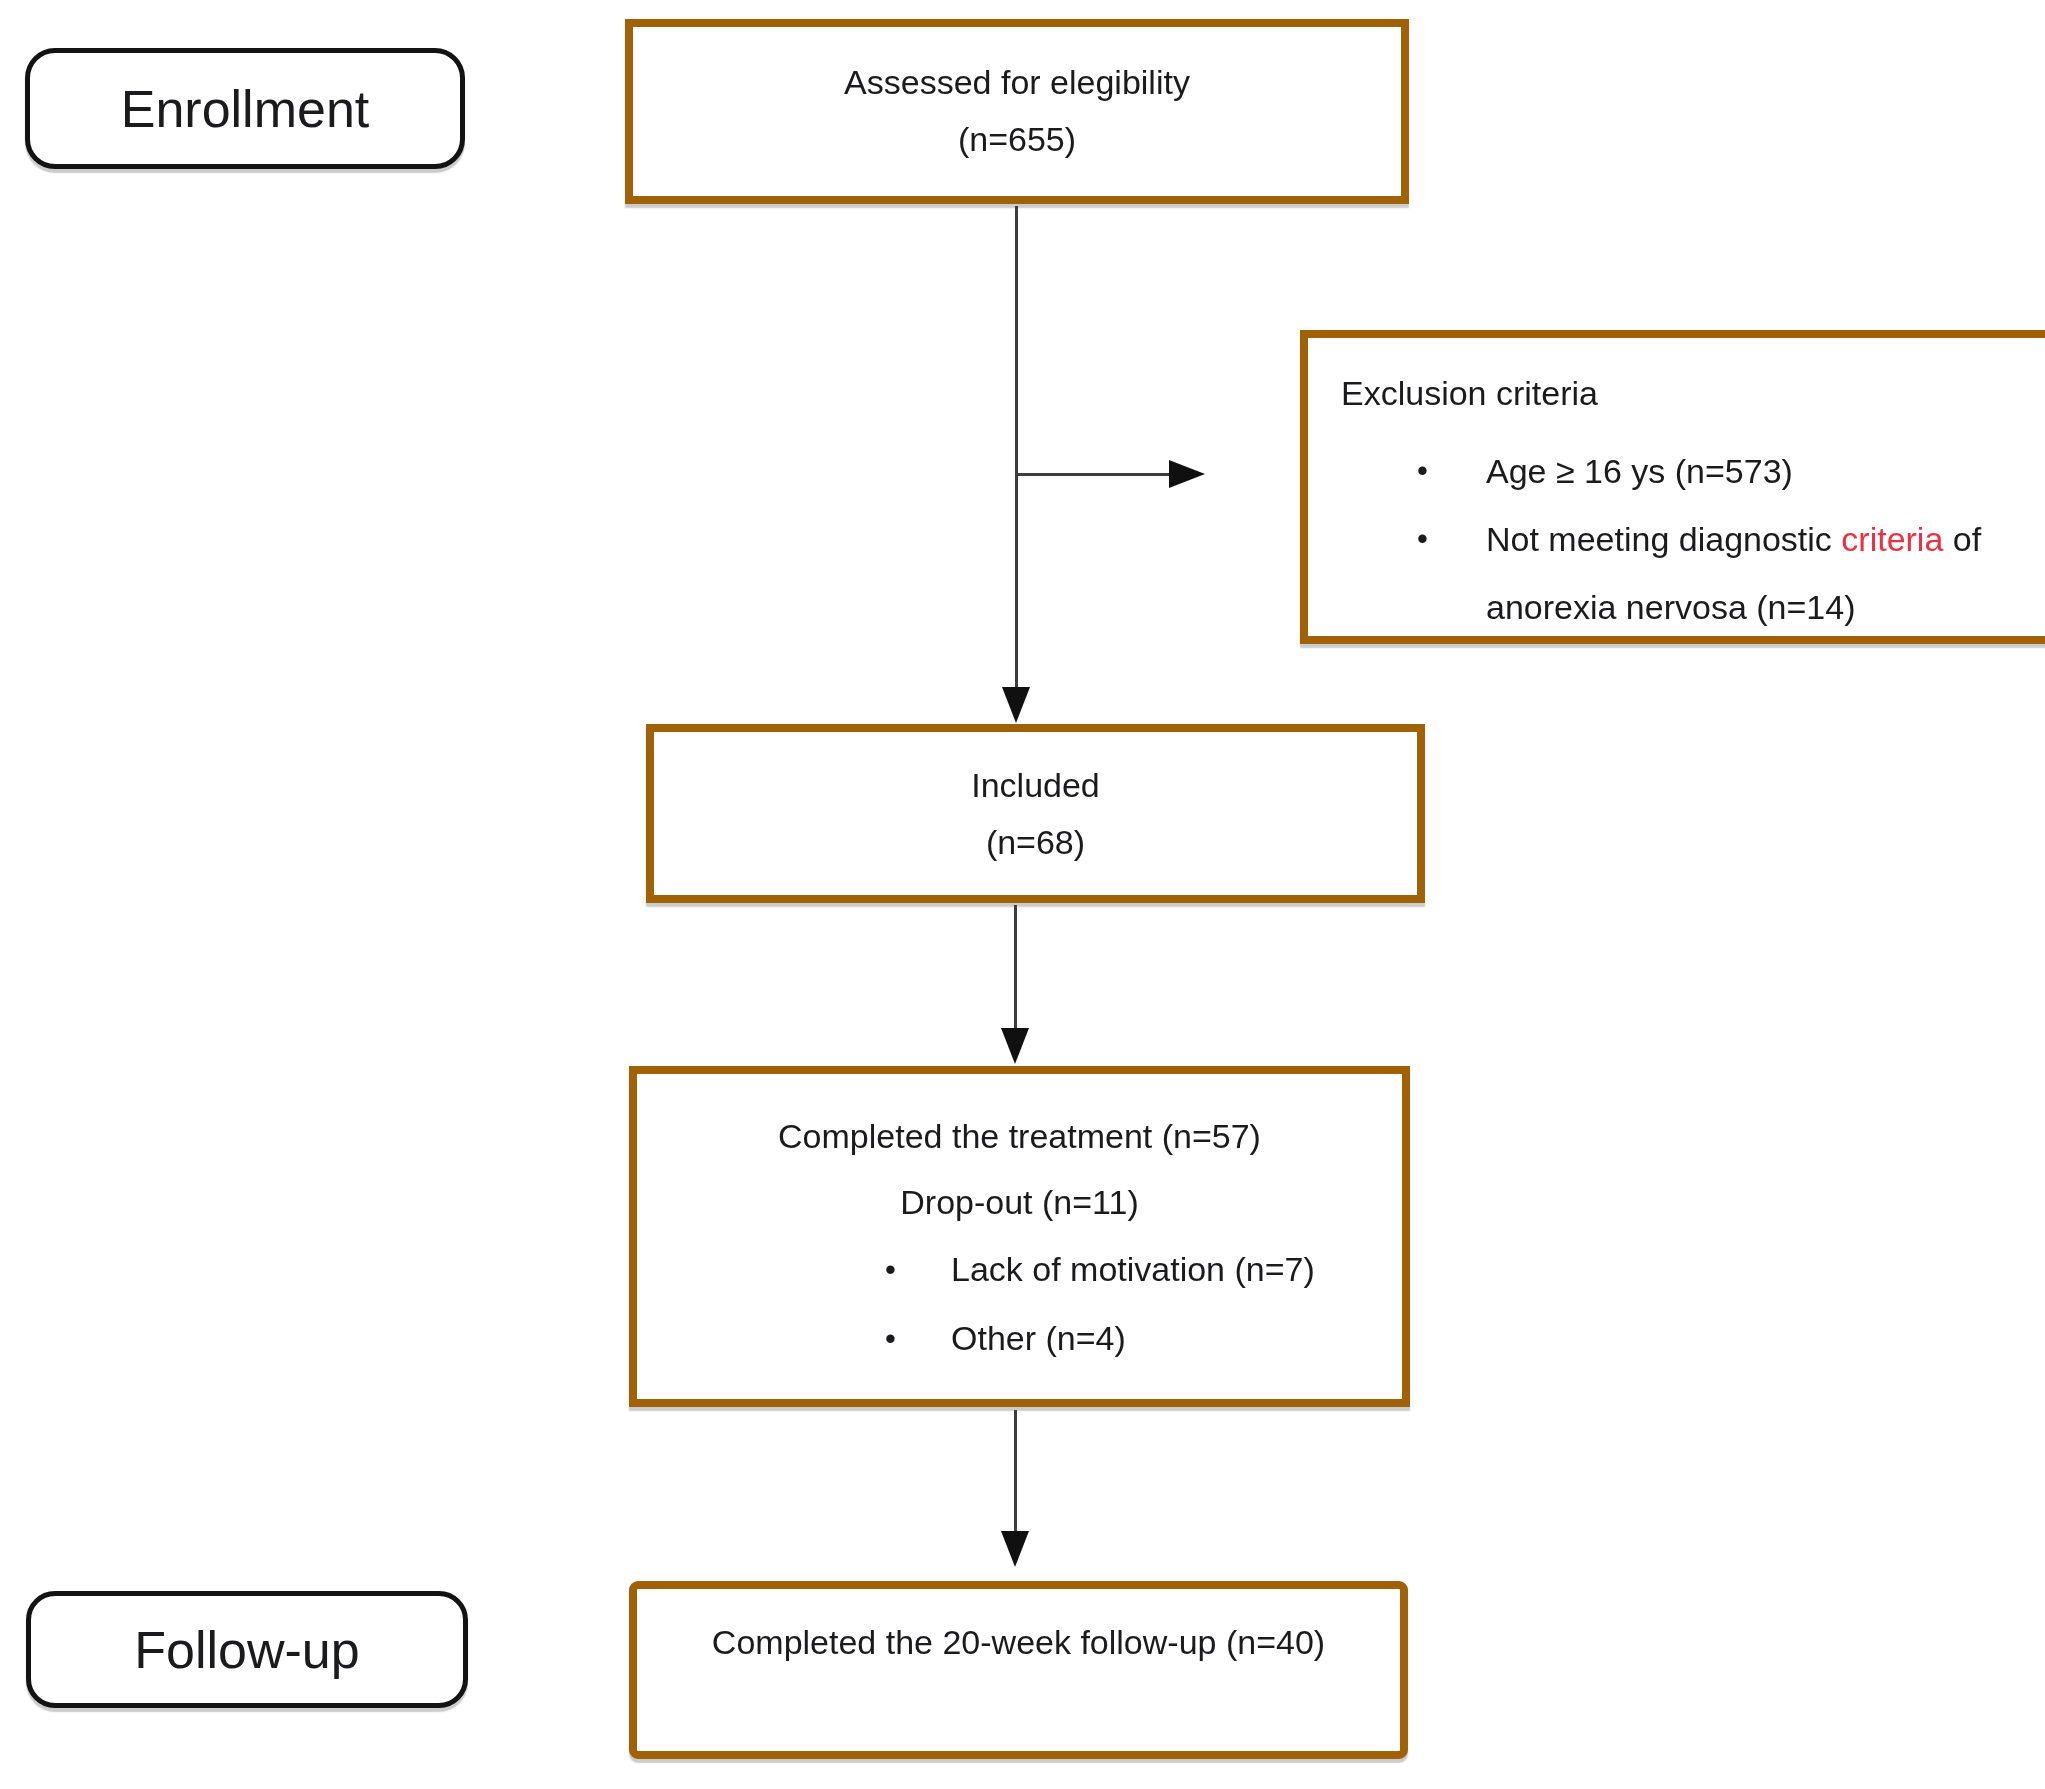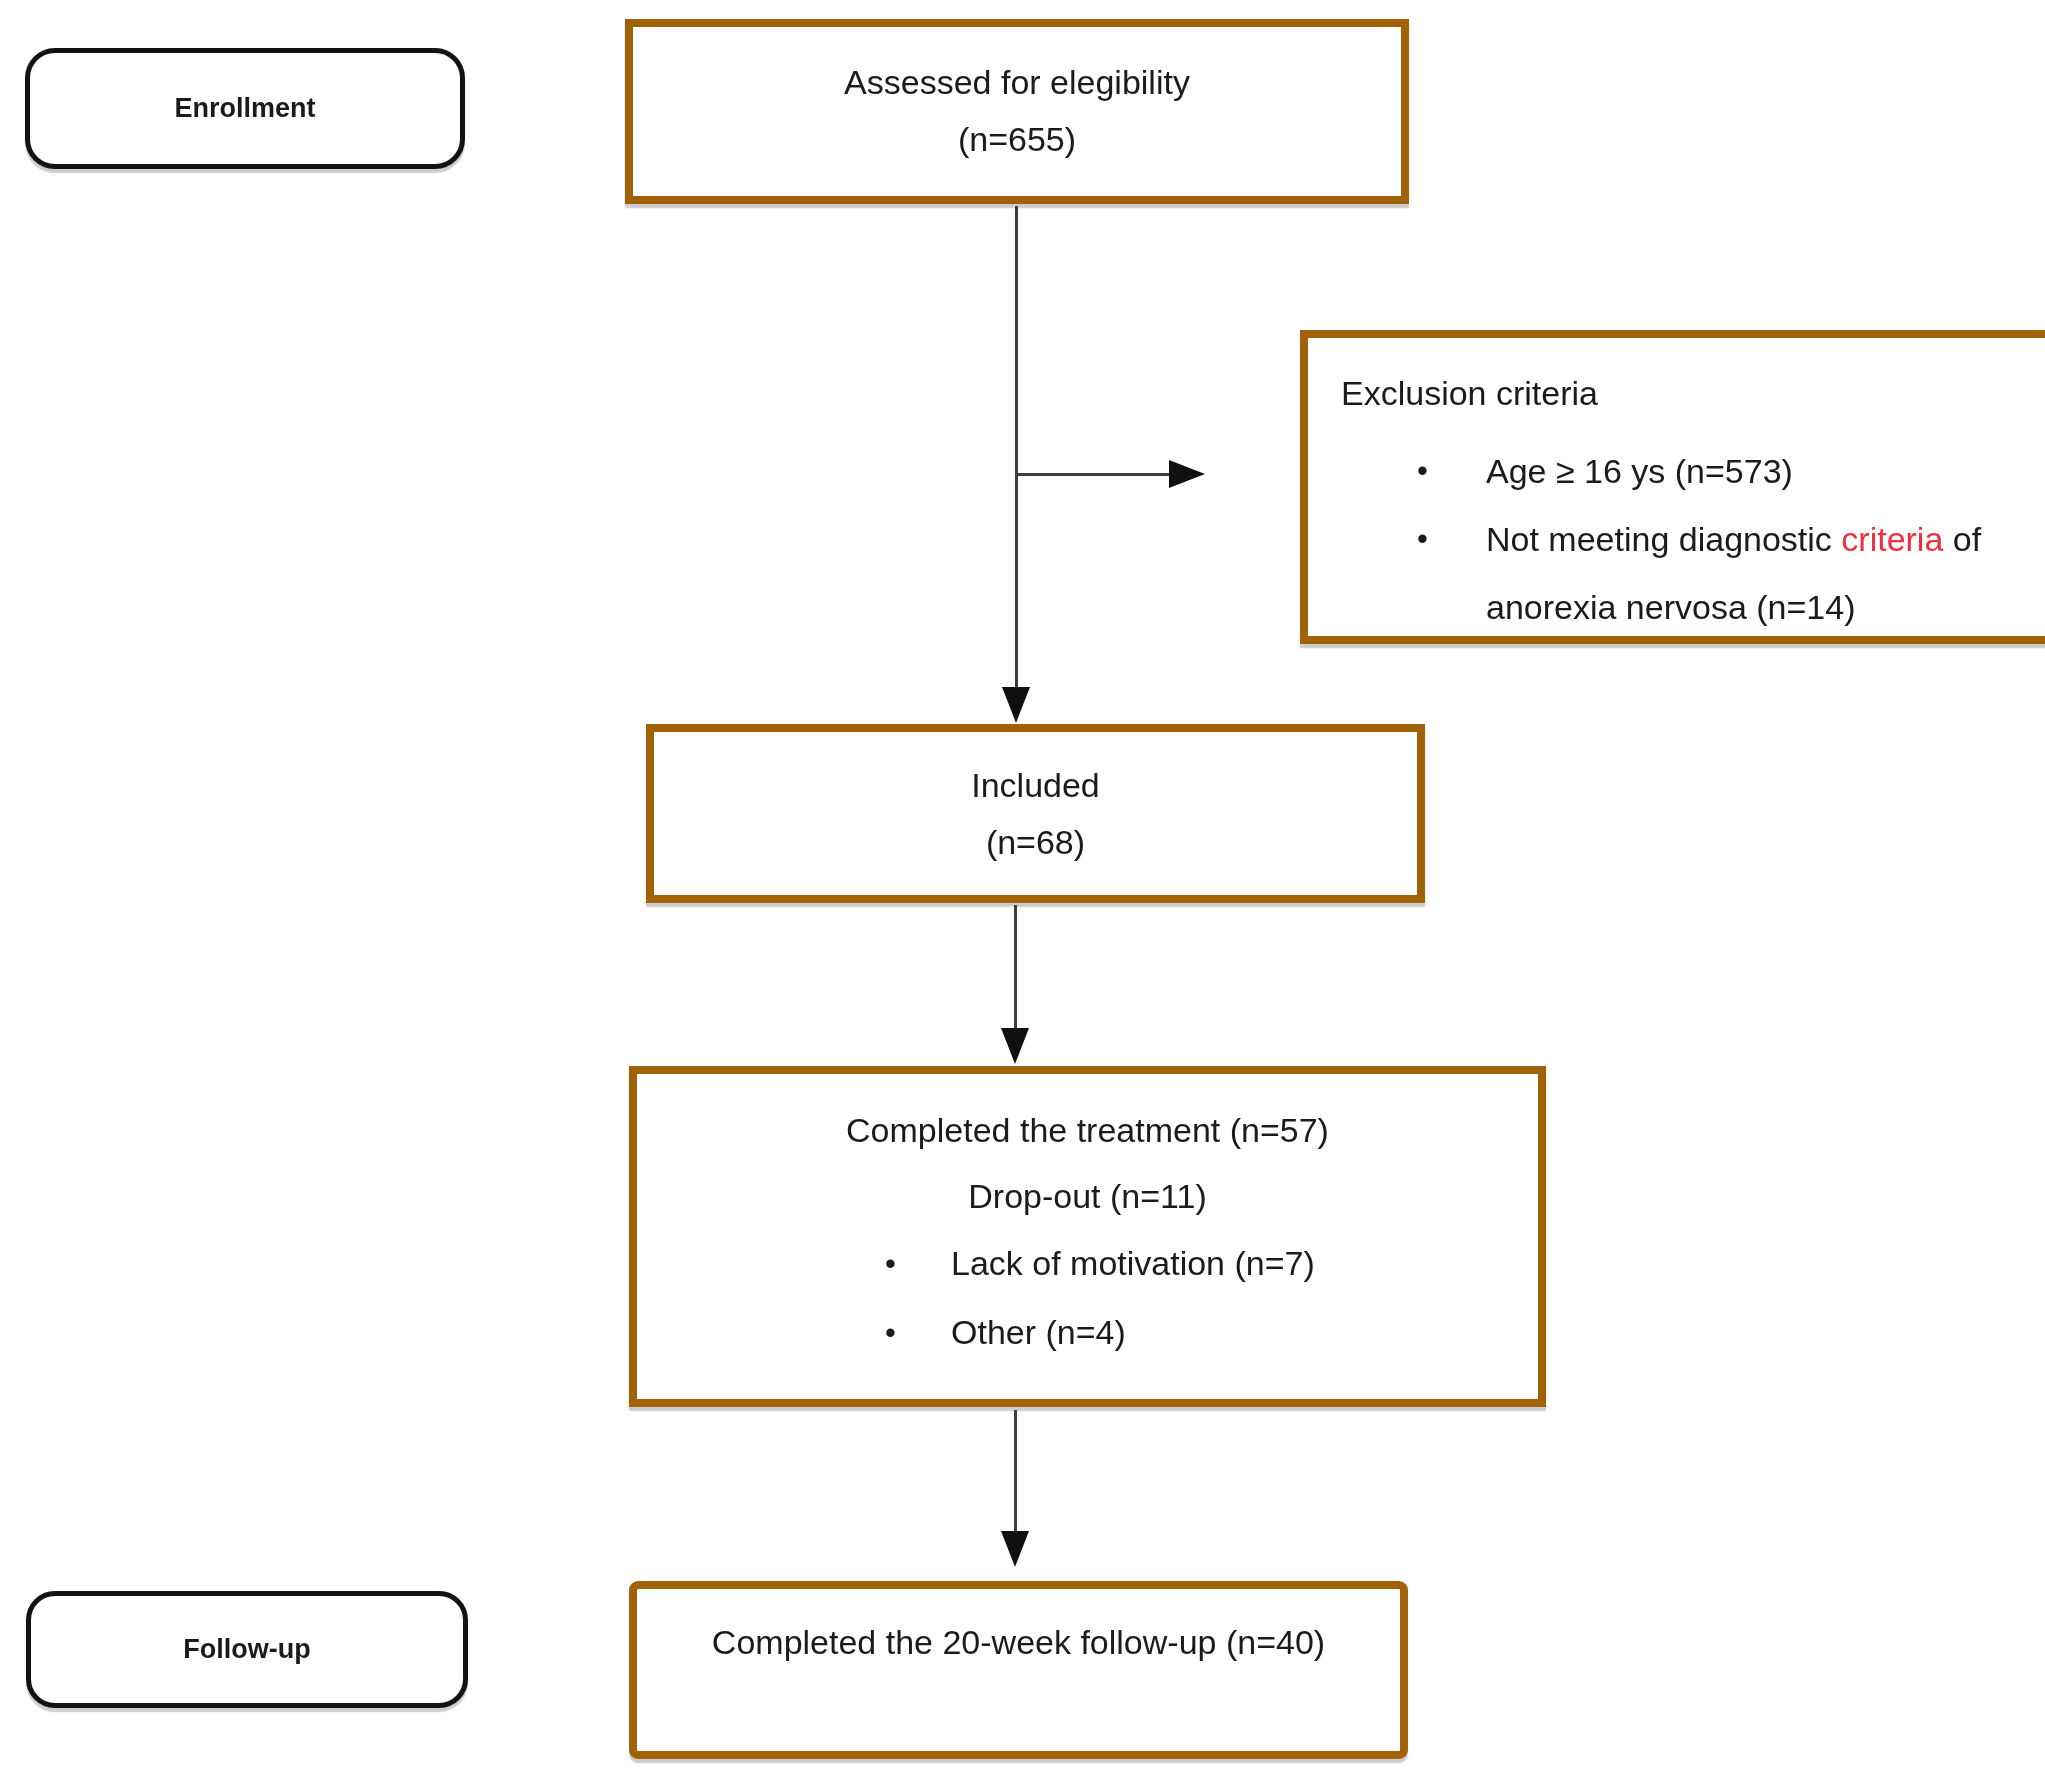--- a/index.html
+++ b/index.html
@@ -15,22 +15,22 @@
   
   .rbox {
     position: absolute;
     box-sizing: border-box;
     border: 5px solid #131313;
     border-radius: 30px;
     background: #ffffff;
     display: flex;
     align-items: center;
     justify-content: center;
-    font-weight: 700;
-    font-size: 27px;
+    font-weight: 400;
+    font-size: 52px;
     box-shadow: 0 3.7px 1.2px rgba(110,110,110,.35);
   }
   
   .sbox {
     position: absolute;
     box-sizing: border-box;
     border: 8px solid #a16207;
     background: #ffffff;
     font-size: 34px;
     box-shadow: 0 3.7px 1.2px rgba(110,110,110,.35);
@@ -139,21 +139,21 @@
     </div>
   </div>
 
   <div class="sbox" style="left:646px; top:724px; width:779px; height:179px;">
     <div class="center-lines">
       <div class="line">Included</div>
       <div class="line">(n=68)</div>
     </div>
   </div>
 
-  <div class="sbox" style="left:629px; top:1066px; width:917px; height:341px; padding-top:23px;">
+  <div class="sbox" style="left:629px; top:1066px; width:781px; height:341px; padding-top:29px;">
     <div class="trt-line">Completed the treatment (n=57)</div>
     <div class="trt-line">Drop-out (n=11)</div>
     <div class="trt-bullets">
       <div class="trt-bullet-row">
         <span class="trt-bullet-dot">•</span>
         <span class="line">Lack of motivation (n=7)</span>
       </div>
       <div class="trt-bullet-row">
         <span class="trt-bullet-dot">•</span>
         <span class="line">Other (n=4)</span>

